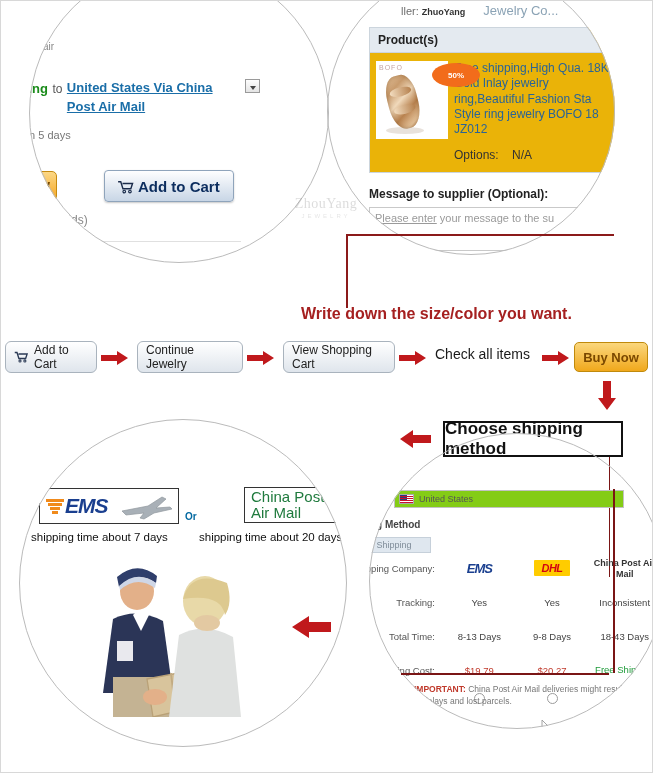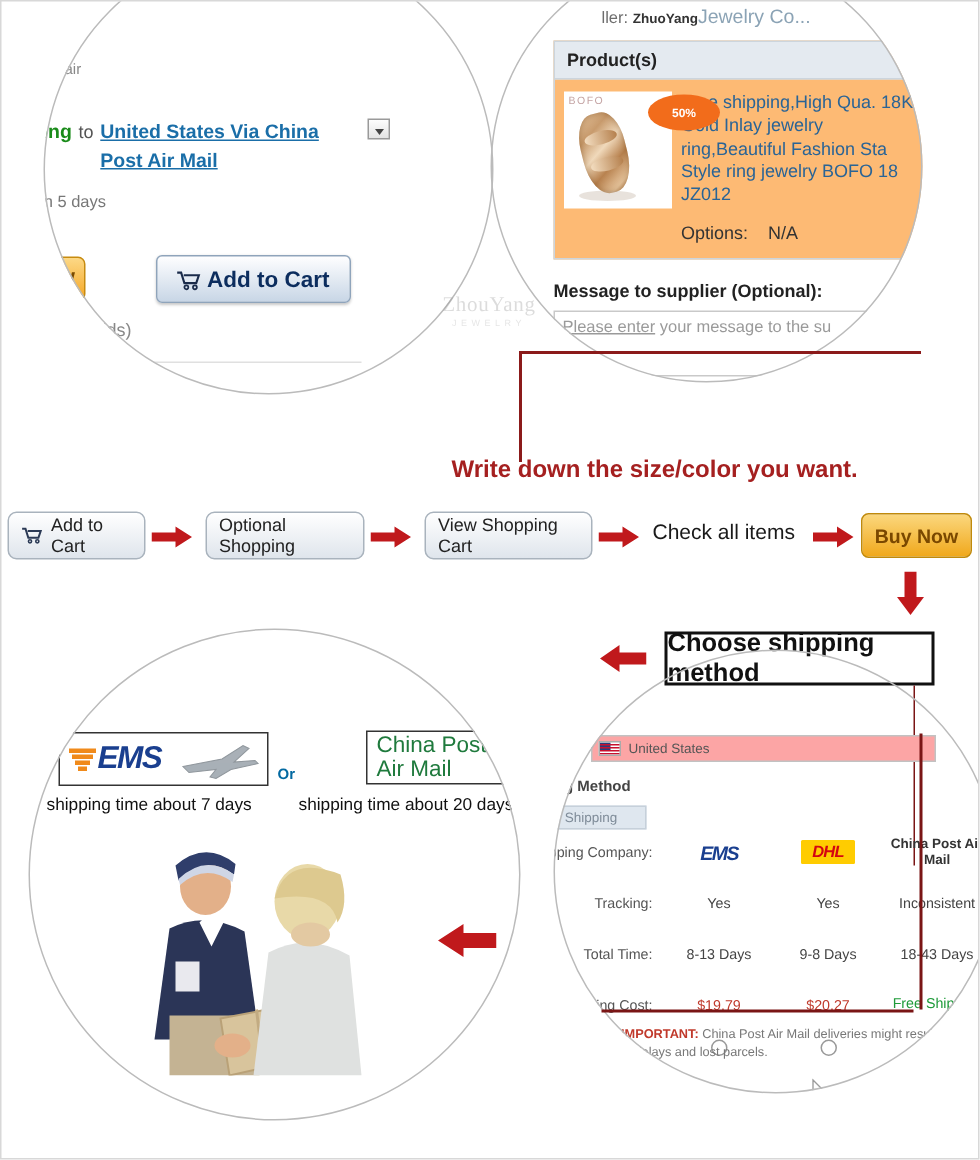--- a/index.html
+++ b/index.html
@@ -87,24 +87,24 @@
   #tr-clip {
     position: absolute; left: 326px; top: -34px;
     width: 288px; height: 288px; border-radius: 50%; overflow: hidden;
   }
   #tr-inner { position: absolute; left: -326px; top: 34px; width: 620px; height: 260px; }
   .seller-line {
     position: absolute; left: 400px; top: 2px;
     font-size: 11px; color: #6e6e6e; white-space: nowrap;
   }
   .seller-line .sname { font-size: 9px; font-weight: bold; color: #333; }
-  .seller-line .sco { font-size: 13px; color: #8ba3b5; }
+  .seller-line .sco { font-size: 13px; color: #8ba3b5; margin-left: 18px; }
   .prod-panel {
     position: absolute; left: 368px; top: 26px;
-    width: 248px; background: #fdba74;
+    width: 248px; background: #eab308;
     border: 1px solid #ccd5dd;
   }
   .prod-head {
     background: #e4eaf0; padding: 5px 8px;
     font-size: 12px; font-weight: bold; color: #222;
     border-bottom: 1px solid #ccd5dd;
   }
   .prod-body { display: flex; padding: 8px 6px 10px 6px; gap: 6px; }
   .prod-thumb {
     width: 72px; height: 78px; position: relative;
@@ -303,21 +303,21 @@
   
   #br-circle { left: 368px; top: 432px; width: 296px; height: 296px; }
   #br-clip {
     position: absolute; left: 368px; top: 432px;
     width: 296px; height: 296px; border-radius: 50%; overflow: hidden;
   }
   #br-inner { position: absolute; left: -368px; top: -432px; width: 700px; height: 773px; }
   .country-bar {
     position: absolute; left: 393px; top: 489px;
     width: 230px; height: 18px;
-    border: 1px solid #c2c2c2; background: #fca5a5;
+    border: 1px solid #c2c2c2; background: #84cc16;
     display: flex; align-items: center; gap: 5px; padding-left: 4px;
     font-size: 9px; color: #555;
   }
   .flag-us {
     width: 15px; height: 10px; flex: none; position: relative;
     background: #fff; overflow: hidden; border: 1px solid #aaa;
   }
   .flag-us i {
     position: absolute; left: 0; width: 15px; height: 1px; background: #c8102e; display: block;
   }
@@ -484,21 +484,21 @@
     <span>Add to Cart</span>
   </div>
 
   <span class="arrow-r" id="ar1">
     <svg viewBox="0 0 28 16" width="28" height="16">
         <path d="M0 5h16V1l11 7-11 7v-4H0z" fill="#c0191c"></path>
       </svg>
   </span>
 
   <div class="flow-btn" id="flow-cont">
-    <span>Optional Shopping</span>
+    <span>Continue Jewelry</span>
   </div>
 
   <span class="arrow-r" id="ar2">
     <svg viewBox="0 0 28 16" width="28" height="16">
         <path d="M0 5h16V1l11 7-11 7v-4H0z" fill="#c0191c"></path>
       </svg>
   </span>
 
   <div class="flow-btn" id="flow-view">
     <span>View Shopping Cart</span>

